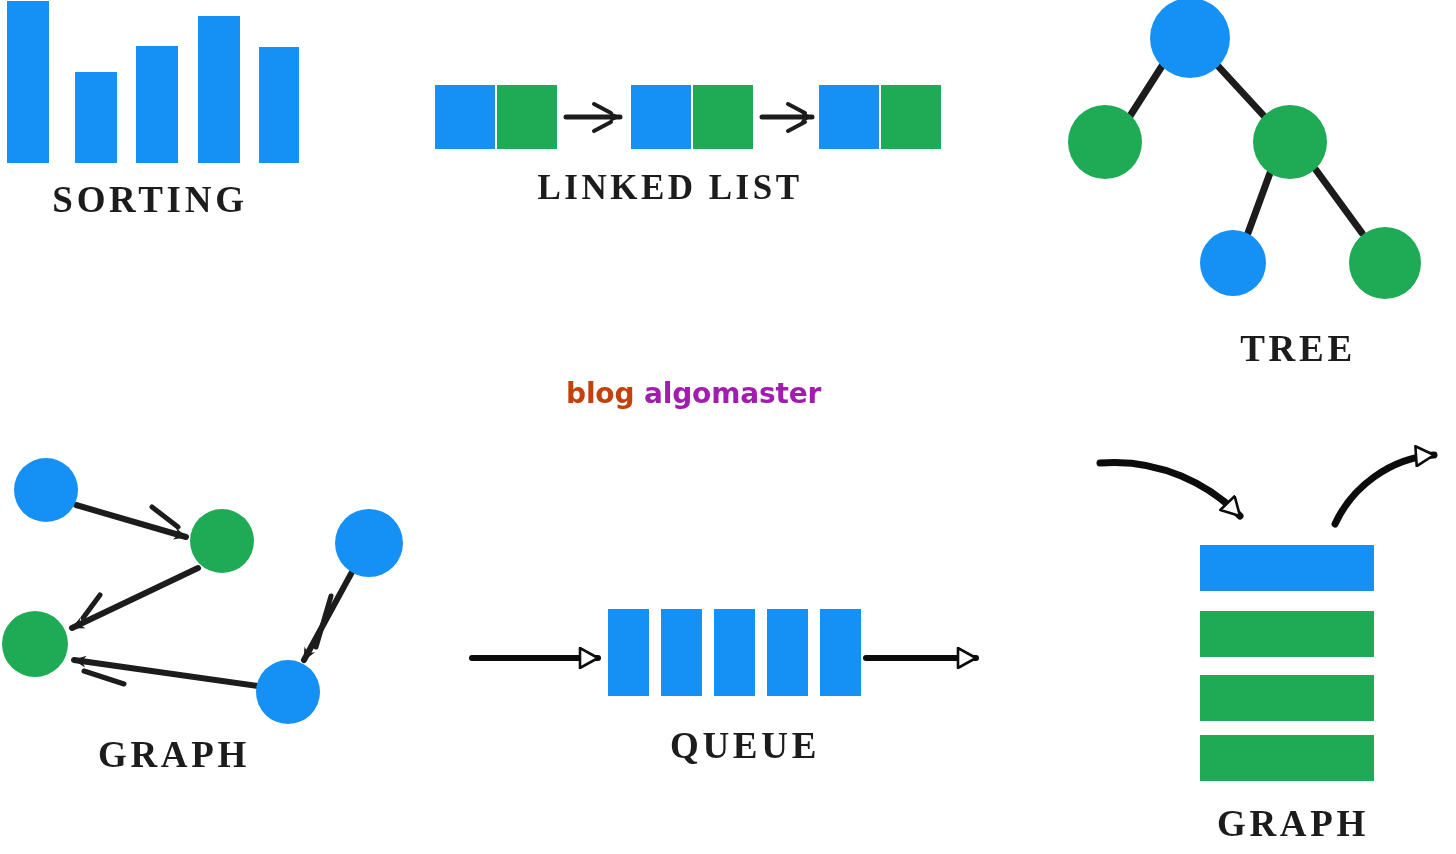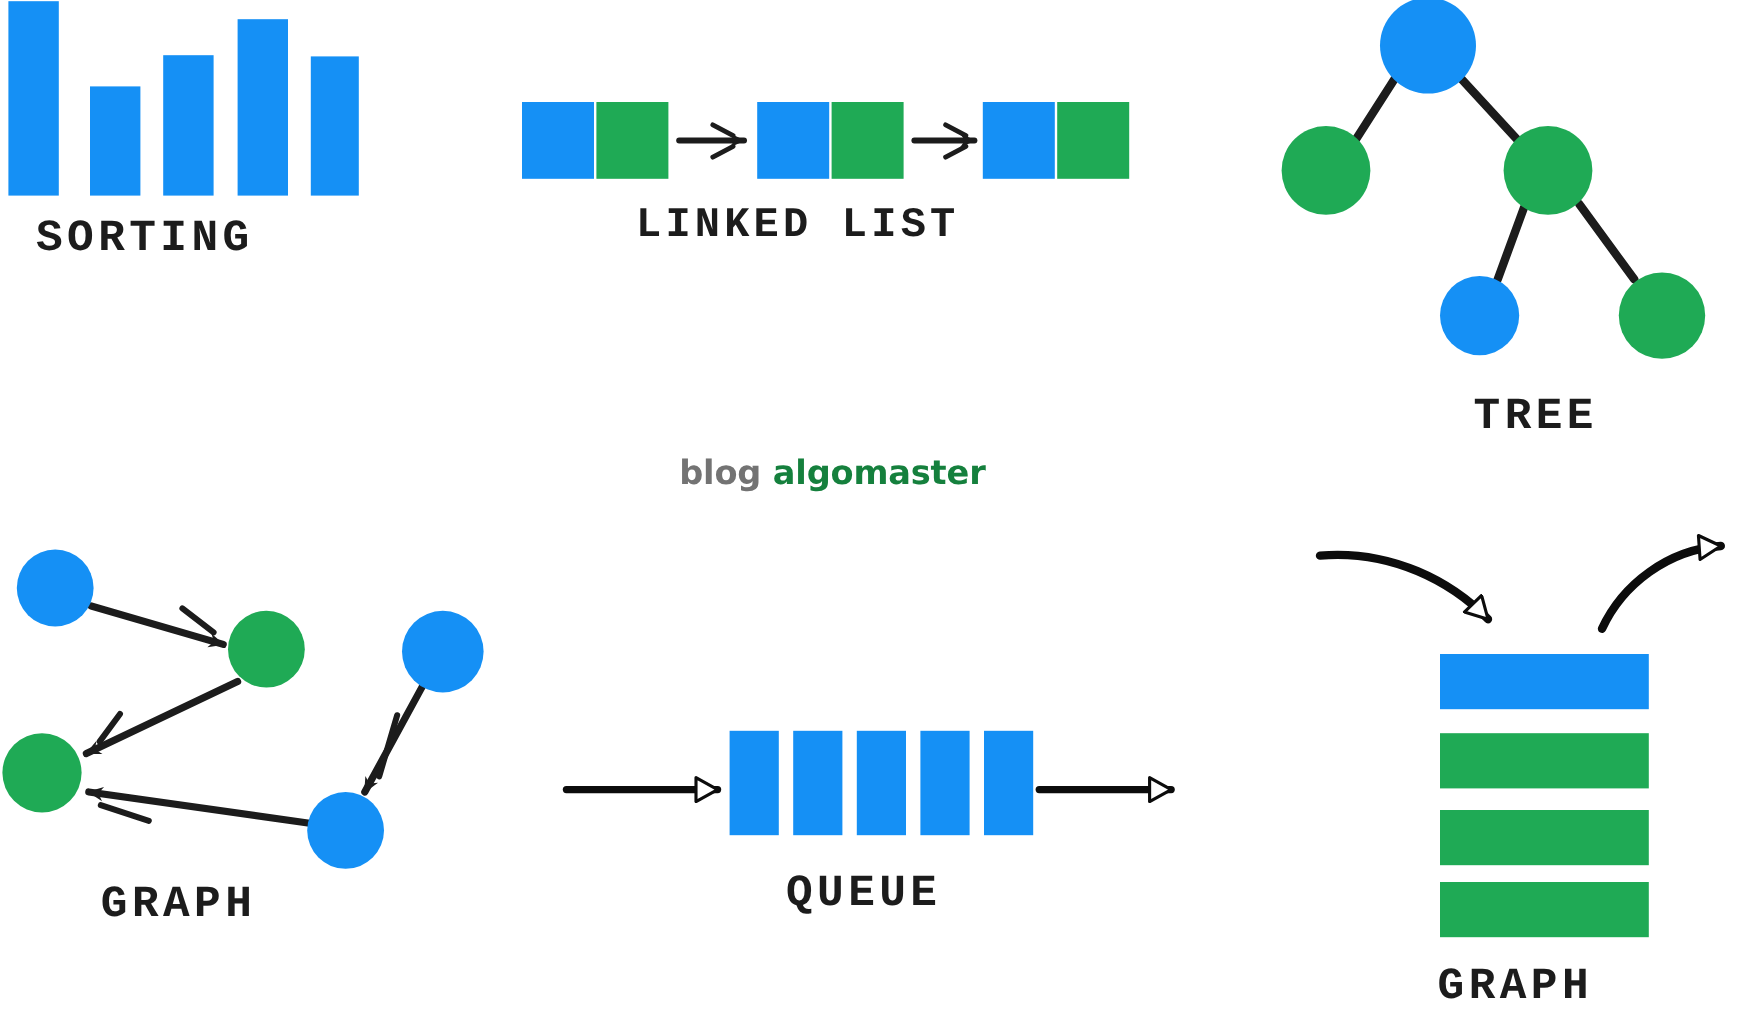--- a/index.html
+++ b/index.html
@@ -20,47 +20,48 @@
   }
   .svg-layer {
     position: absolute;
     left: 0;
     top: 0;
     width: 1456px;
     height: 854px;
   }
   .label {
     position: absolute;
-    font-family: Liberation Mono, monospace;
+    font-family: Liberation Serif, serif;
     font-weight: 700;
     color: #1c1c1c;
     letter-spacing: 0.10em;
     white-space: nowrap;
+    text-align: center;
     user-select: none;
   }
   .label-sorting   { left: 30px;   top: 178px; width: 240px; font-size: 37px; }
   .label-linkedlist{ left: 530px;  top: 168px; width: 280px; font-size: 35px; }
   .label-tree      { left: 1228px; top: 327px; width: 140px; font-size: 37px; }
   .label-graph     { left: 84px;  top: 733px; width: 180px; font-size: 37px; }
   .label-queue     { left: 655px;  top: 724px; width: 180px; font-size: 37px; }
   .label-stack     { left: 1198px; top: 802px; width: 190px; font-size: 37px; }
 
   .wordmark {
     position: absolute;
     left: 566px;
     top: 377px;
     font-family: "DejaVu Sans", "Liberation Sans", sans-serif;
     font-weight: 800;
     font-size: 28px;
     letter-spacing: -0.005em;
     white-space: nowrap;
     user-select: none;
   }
-  .wordmark .w-blog { color: #737373; }
-  .wordmark .w-algomaster { color: #15803d; }
+  .wordmark .w-blog { color: #c2410c; }
+  .wordmark .w-algomaster { color: #a21caf; }
 </style>
 </head>
 <body>
 
 <div id="canvas">
 
   <svg class="svg-layer" viewBox="0 0 1456 854" xmlns="http://www.w3.org/2000/svg">
     <defs>
       <marker id="sketchHead" markerWidth="16" markerHeight="14" refX="13" refY="7" orient="auto" markerUnits="userSpaceOnUse">
         <path d="M1,1 L14,7 L1,13 L5,7 Z" fill="#1c1c1c"></path>

